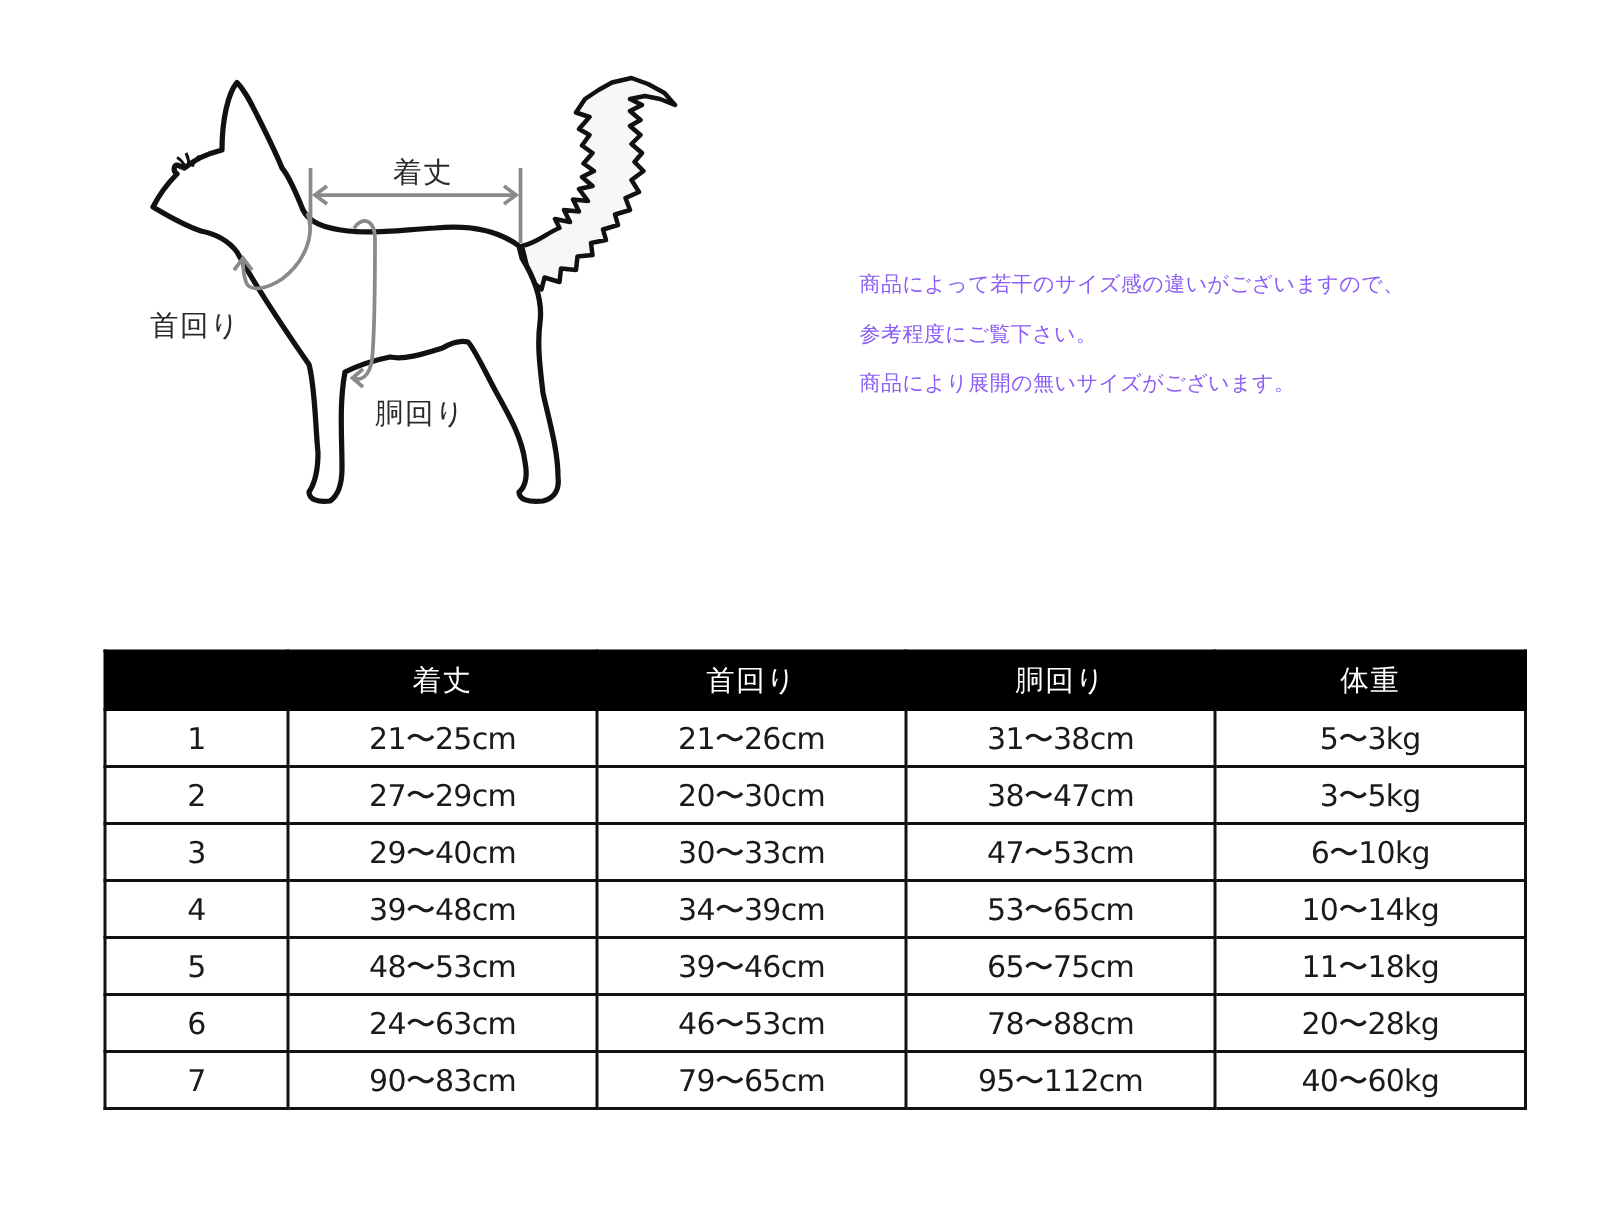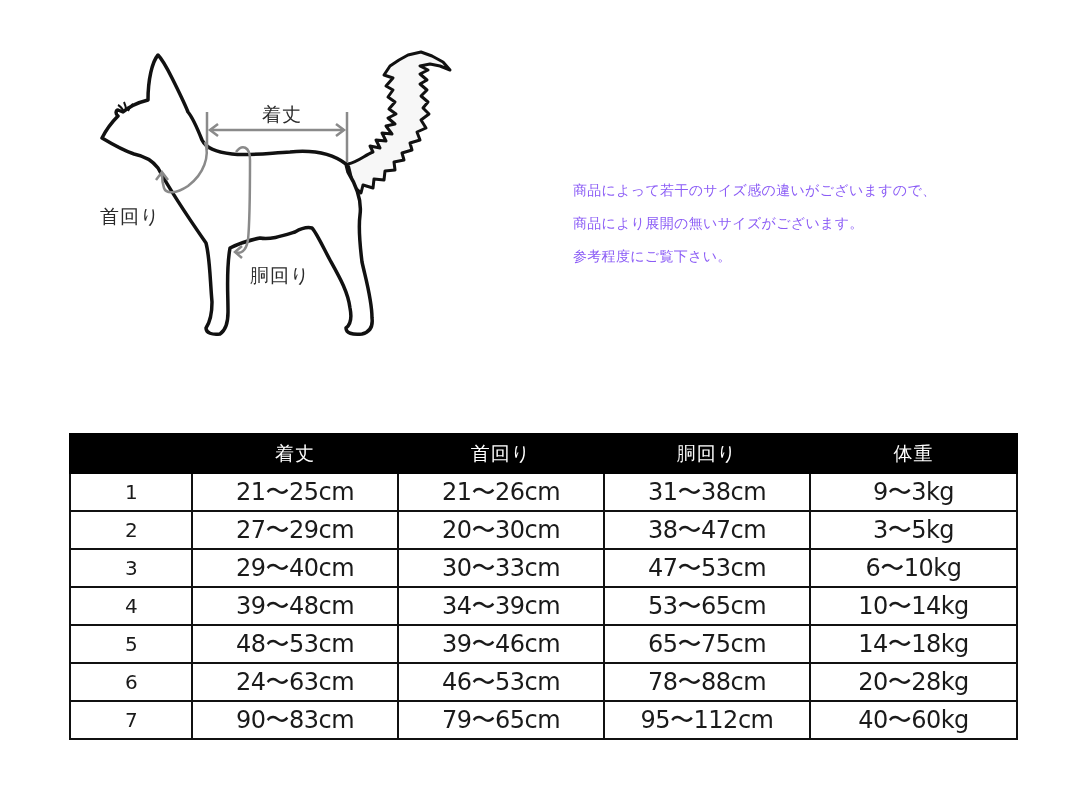--- a/index.html
+++ b/index.html
@@ -71,21 +71,21 @@
       height: 37px;
       border-color: #000000;
       border-left: 2px solid #ffffff;
       letter-spacing: 1px;
     }
     .size-table thead th:first-child {
       border-left: 2px solid #000000;
     }
     .size-table td {
       font-family: "DejaVu Sans", sans-serif;
-      font-size: 24px;
+      font-size: 20px;
       color: #1a1a1a;
       letter-spacing: -0.5px;
     }
     .size-table td.size-num {
       font-size: 20px;
     }
     col.c0 { width: 122px; }
     col.c1 { width: 206px; }
     col.c2 { width: 206px; }
     col.c3 { width: 206px; }
@@ -115,22 +115,22 @@
     <path d="M146,112 C152,104 160,106 160,120 C160,150 160,180 158,200 C156,212 150,214 146,212" stroke="#8a8a8a" stroke-width="2.5" fill="none"></path>
     <path d="M152,206 L145,212 L152,218" stroke="#8a8a8a" stroke-width="2.5" fill="none"></path>
   </svg>
   <span class="diagram-label lbl-length">着丈</span>
   <span class="diagram-label lbl-neck">首回り</span>
   <span class="diagram-label lbl-chest">胴回り</span>
 </div>
 
 <div class="notes">
   <div>商品によって若干のサイズ感の違いがございますので、</div>
+  <div>参考程度にご覧下さい。</div>
   <div>商品により展開の無いサイズがございます。</div>
-  <div>参考程度にご覧下さい。</div>
 </div>
 
 <table class="size-table">
   <colgroup>
     <col class="c0">
       <col class="c1">
       <col class="c2">
       <col class="c3">
       <col class="c4">
   </colgroup>
@@ -142,21 +142,21 @@
       <th>胴回り</th>
       <th>体重</th>
     </tr>
   </thead>
   <tbody>
     <tr>
       <td class="size-num">1</td>
       <td>21〜25cm</td>
       <td>21〜26cm</td>
       <td>31〜38cm</td>
-      <td>9〜3kg</td>
+      <td>5〜3kg</td>
     </tr>
     <tr>
       <td class="size-num">2</td>
       <td>27〜29cm</td>
       <td>20〜30cm</td>
       <td>38〜47cm</td>
       <td>3〜5kg</td>
     </tr>
     <tr>
       <td class="size-num">3</td>
@@ -170,21 +170,21 @@
       <td>39〜48cm</td>
       <td>34〜39cm</td>
       <td>53〜65cm</td>
       <td>10〜14kg</td>
     </tr>
     <tr>
       <td class="size-num">5</td>
       <td>48〜53cm</td>
       <td>39〜46cm</td>
       <td>65〜75cm</td>
-      <td>14〜18kg</td>
+      <td>11〜18kg</td>
     </tr>
     <tr>
       <td class="size-num">6</td>
       <td>24〜63cm</td>
       <td>46〜53cm</td>
       <td>78〜88cm</td>
       <td>20〜28kg</td>
     </tr>
     <tr>
       <td class="size-num">7</td>

